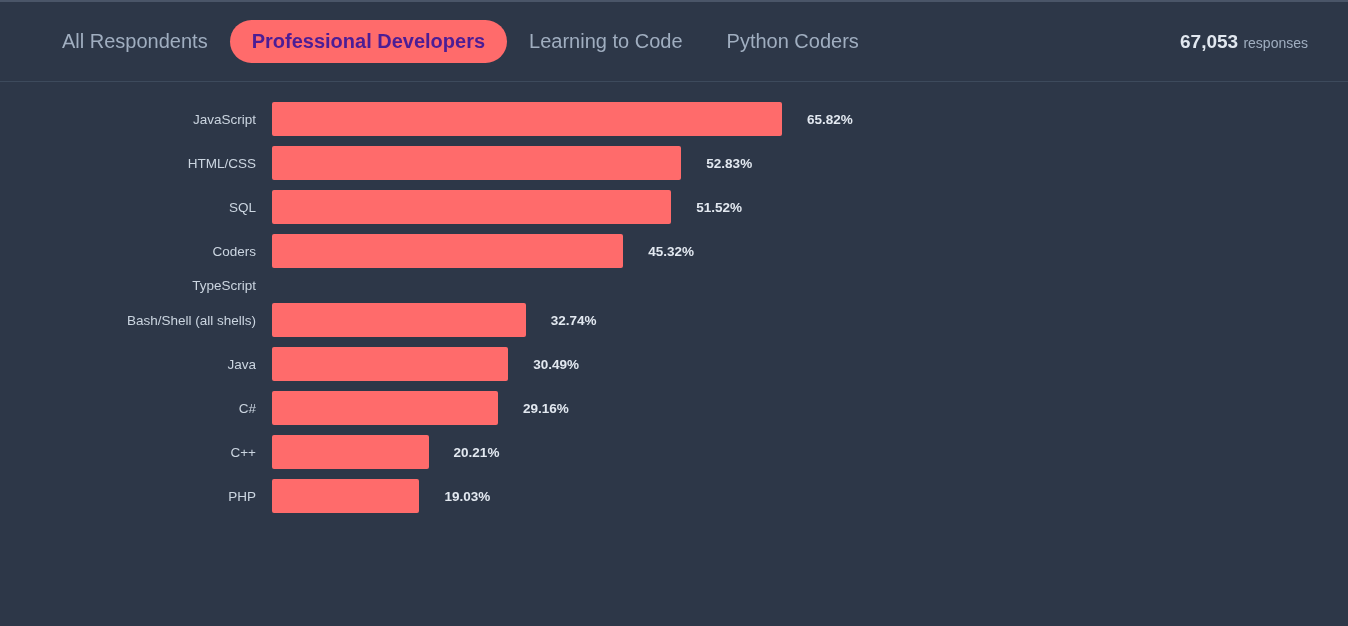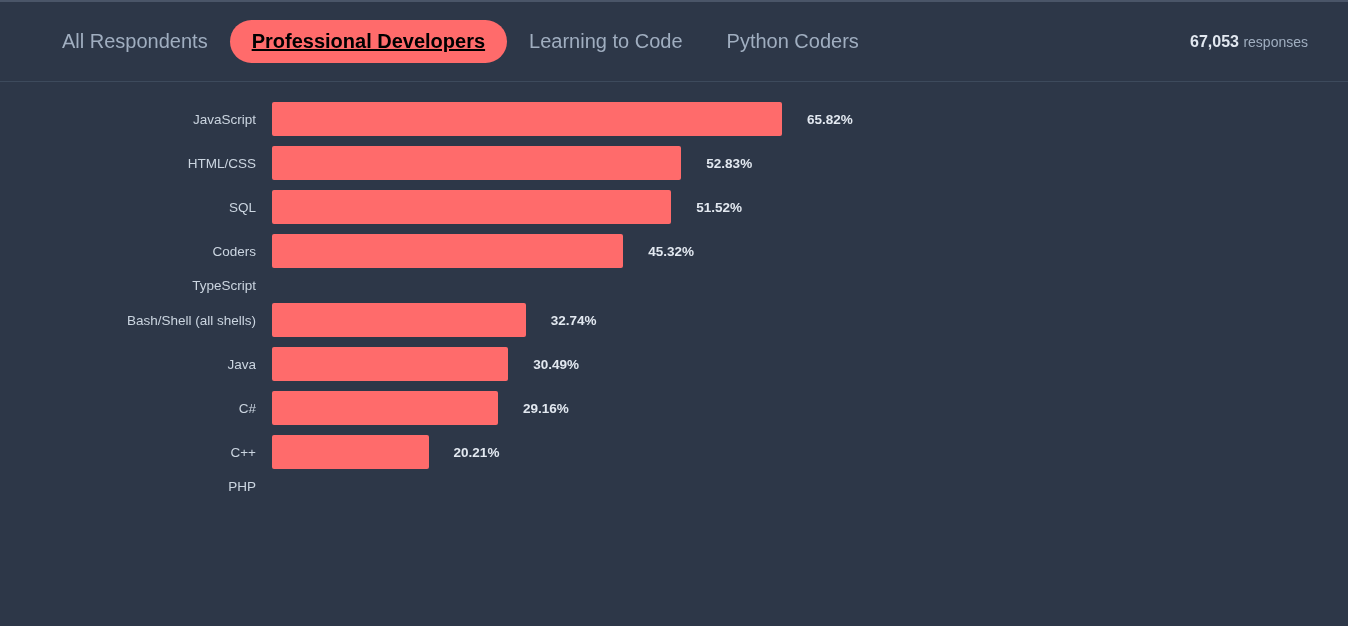--- a/index.html
+++ b/index.html
@@ -31,35 +31,34 @@
       font-size: 20px;
       color: #a0aec0;
       background: transparent;
       border: none;
       white-space: nowrap;
       transition: background 0.2s;
     }
 
     .tab.active {
       background: #ff6b6b;
-      color: #000000;
+      color: #4c1d95;
       font-weight: 600;
-      text-decoration: underline;
     }
 
     .responses-count {
       margin-left: auto;
       font-size: 14px;
       color: #a0aec0;
     }
 
     .responses-count strong {
       color: #e2e8f0;
       font-weight: 700;
-      font-size: 16px;
+      font-size: 19px;
     }
 
     .chart-container {
       padding: 20px 40px 30px 52px;
     }
 
     .bar-row {
       display: flex;
       align-items: center;
       margin-bottom: 10px;
@@ -167,15 +166,19 @@
       </div>
       <div class="bar-row">
         <div class="bar-label">C++</div>
         <div class="bar-track">
           <div class="bar-fill" style="width: 156.595px;"></div>
           <div class="bar-value">20.21%</div>
         </div>
       </div>
       <div class="bar-row">
         <div class="bar-label">PHP</div>
+        <div class="bar-track">
+          <div class="bar-fill" style="width: 147.452px;"></div>
+          <div class="bar-value">19.03%</div>
+        </div>
       </div>
     </div>
 </div>
 
 </body></html>

